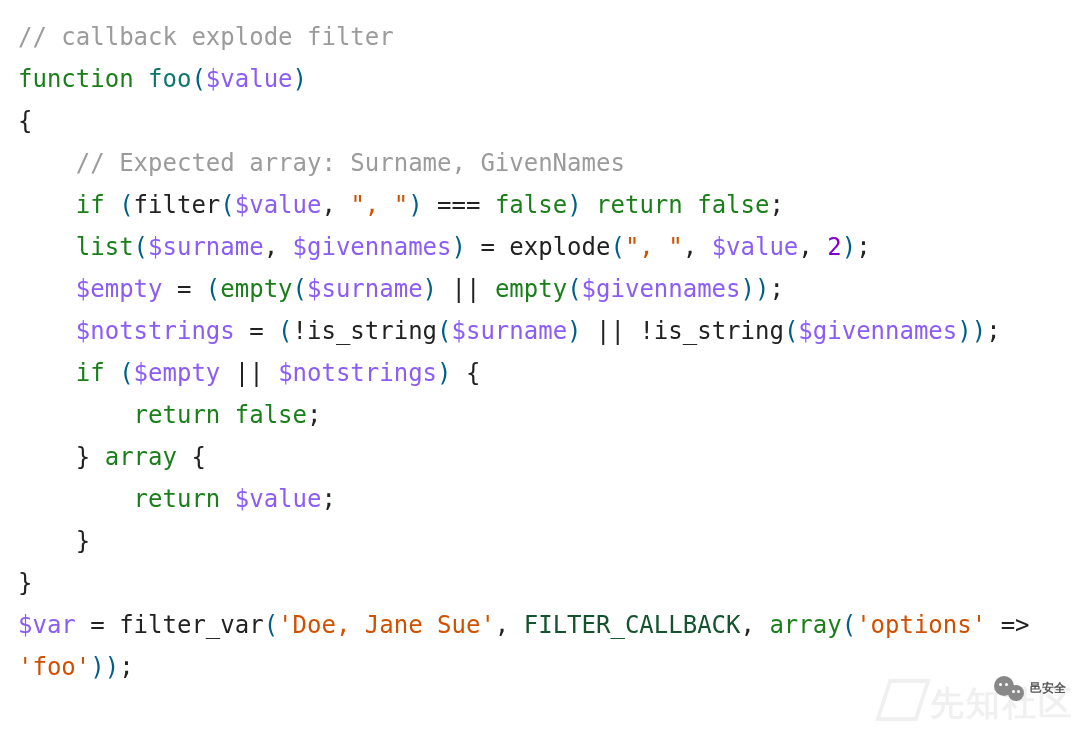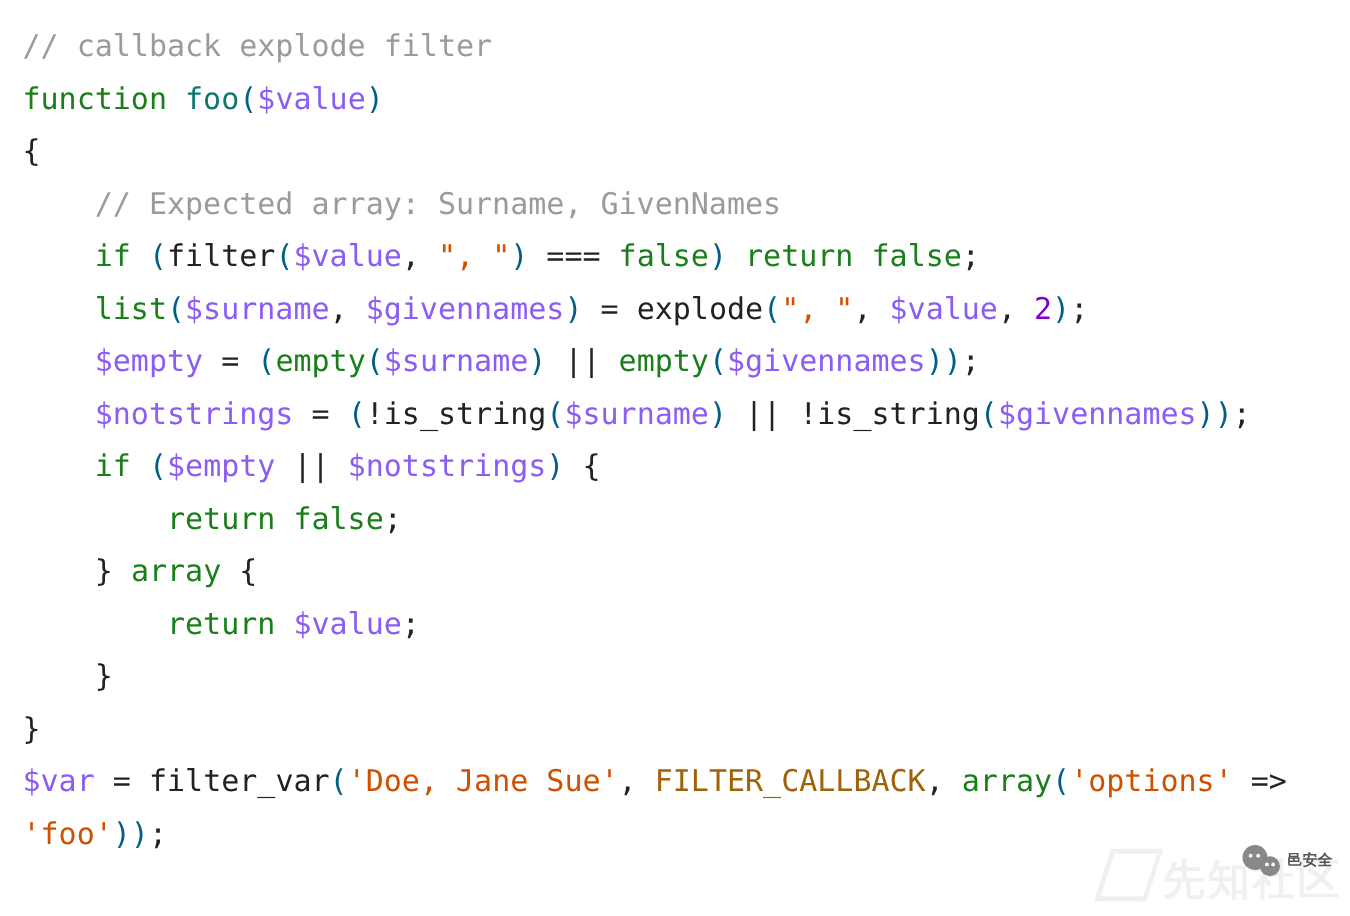--- a/index.html
+++ b/index.html
@@ -24,21 +24,21 @@
   
   .c  { color: #9b9b9b; }        
   .k  { color: #1a7f1a; margin-top: 46px; }        
   .bi { color: #0f766e; }        
   .p  { color: #005f87; }        
   .v  { color: #8b5cf6; margin-top: 38px; }        
   .n  { color: #222222; }        
   .o  { color: #222222; }        
   .s  { color: #d05000; }        
   .d  { color: #8000d0; }        
-  .co { color: #a16207; }        
+  .co { color: #14532d; }        
 
   
   .watermark {
     position: absolute;
     right: 6px;
     bottom: 6px;
     font-family: sans-serif;
     font-size: 34px;
     font-weight: 600;
     color: rgba(0,0,0,0.06);

